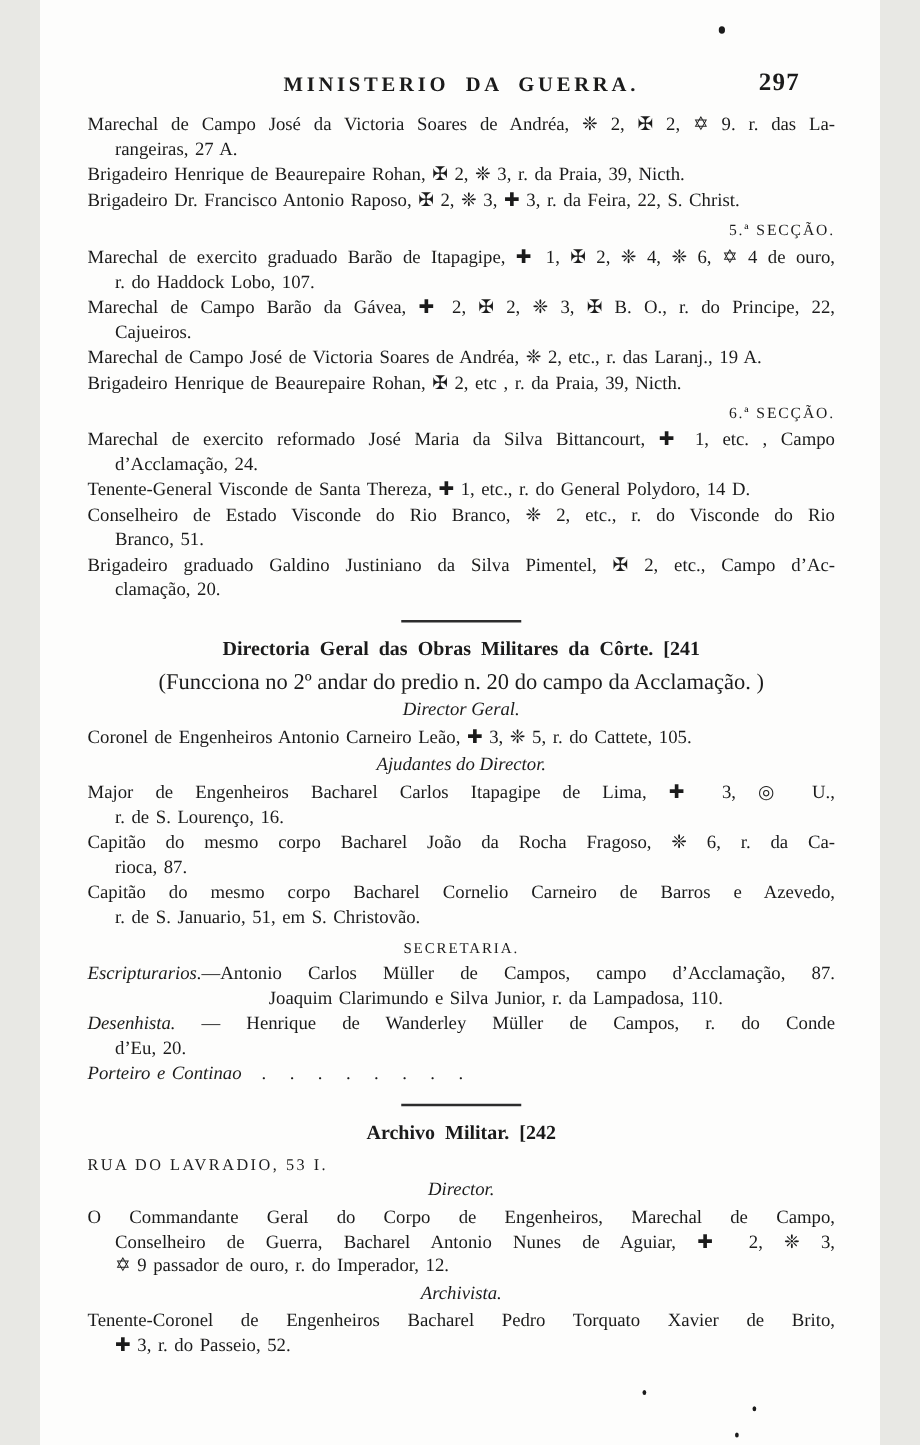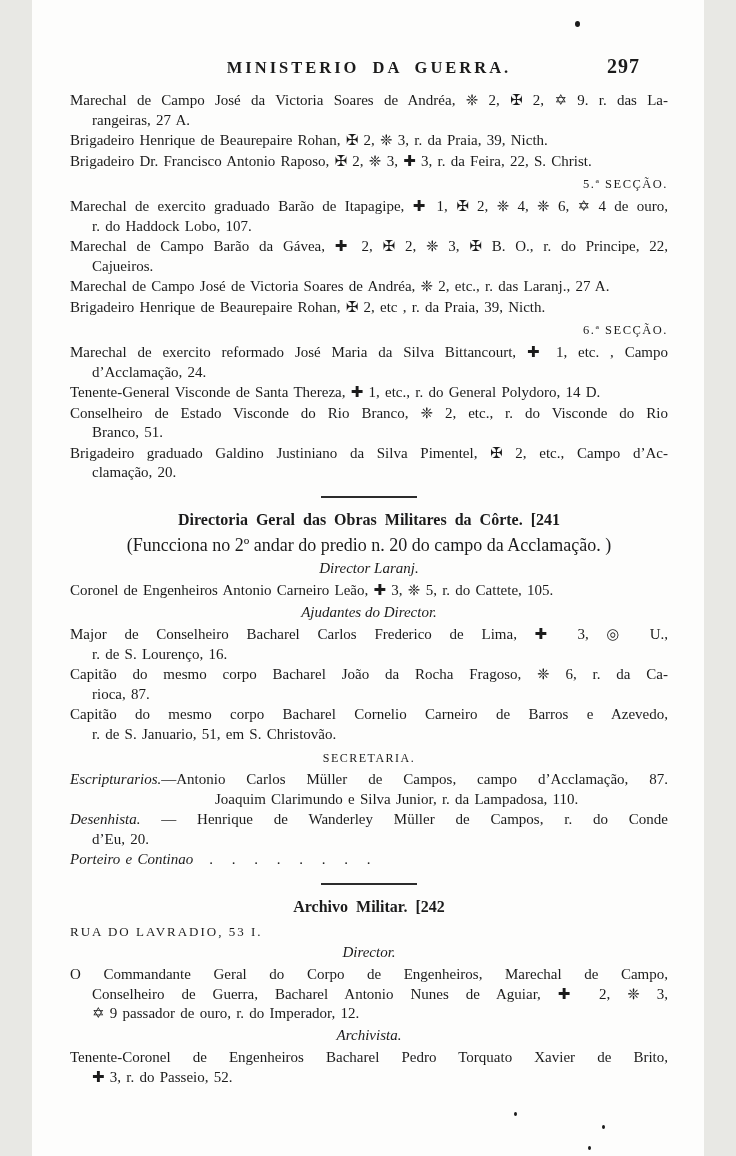--- a/index.html
+++ b/index.html
@@ -85,21 +85,21 @@
     <div class="sec-heading">5.ª SECÇÃO.</div>
     <div class="entry">
       <div class="line j">Marechal de exercito graduado Barão de Itapagipe, ✚ 1, ✠ 2, ❈ 4, ❈ 6, ✡ 4 de ouro,</div>
       <div class="line cont">r. do Haddock Lobo, 107.</div>
     </div>
     <div class="entry">
       <div class="line j">Marechal de Campo Barão da Gávea, ✚ 2, ✠ 2, ❈ 3, ✠ B. O., r. do Principe, 22,</div>
       <div class="line cont">Cajueiros.</div>
     </div>
     <div class="entry">
-      <div class="line">Marechal de Campo José de Victoria Soares de Andréa, ❈ 2, etc., r. das Laranj., 27 A.</div>
+      <div class="line">Marechal de Campo José de Victoria Soares de Andréa, ❈ 2, etc., r. das Laranj., 19 A.</div>
     </div>
     <div class="entry">
       <div class="line">Brigadeiro Henrique de Beaurepaire Rohan, ✠ 2, etc , r. da Praia, 39, Nicth.</div>
     </div>
 
     <div class="sec-heading">6.ª SECÇÃO.</div>
     <div class="entry">
       <div class="line j">Marechal de exercito reformado José Maria da Silva Bittancourt, ✚ 1, etc. , Campo</div>
       <div class="line cont">d’Acclamação, 24.</div>
     </div>
@@ -111,27 +111,27 @@
       <div class="line cont">Branco, 51.</div>
     </div>
     <div class="entry">
       <div class="line j">Brigadeiro graduado Galdino Justiniano da Silva Pimentel, ✠ 2, etc., Campo d’Ac-</div>
       <div class="line cont">clamação, 20.</div>
     </div>
 
     <div class="divider"></div>
     <div class="big-heading">Directoria Geral das Obras Militares da Côrte. [241</div>
     <div class="note">(Funcciona no 2º andar do predio n. 20 do campo da Acclamação. )</div>
-    <div class="sub-italic">Director Laranj.</div>
+    <div class="sub-italic">Director Geral.</div>
     <div class="entry">
       <div class="line">Coronel de Engenheiros Antonio Carneiro Leão, ✚ 3, ❈ 5, r. do Cattete, 105.</div>
     </div>
     <div class="sub-italic">Ajudantes do Director.</div>
     <div class="entry">
-      <div class="line j">Major de Conselheiro Bacharel Carlos Frederico de Lima, ✚ 3, ◎ U.,</div>
+      <div class="line j">Major de Engenheiros Bacharel Carlos Itapagipe de Lima, ✚ 3, ◎ U.,</div>
       <div class="line cont">r. de S. Lourenço, 16.</div>
     </div>
     <div class="entry">
       <div class="line j">Capitão do mesmo corpo Bacharel João da Rocha Fragoso, ❈ 6, r. da Ca-</div>
       <div class="line cont">rioca, 87.</div>
     </div>
     <div class="entry">
       <div class="line j">Capitão do mesmo corpo Bacharel Cornelio Carneiro de Barros e Azevedo,</div>
       <div class="line cont">r. de S. Januario, 51, em S. Christovão.</div>
     </div>

